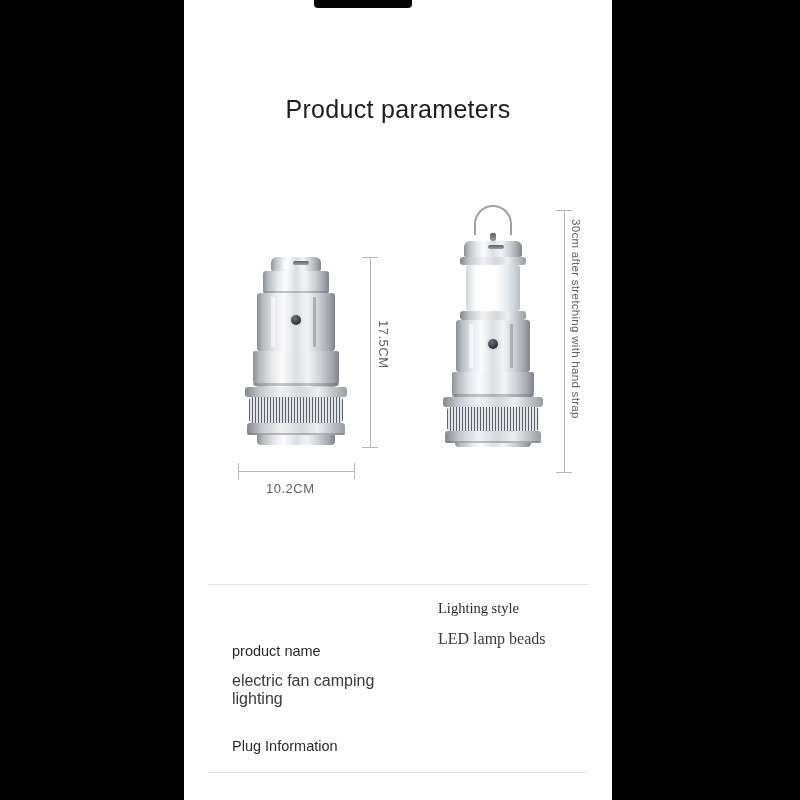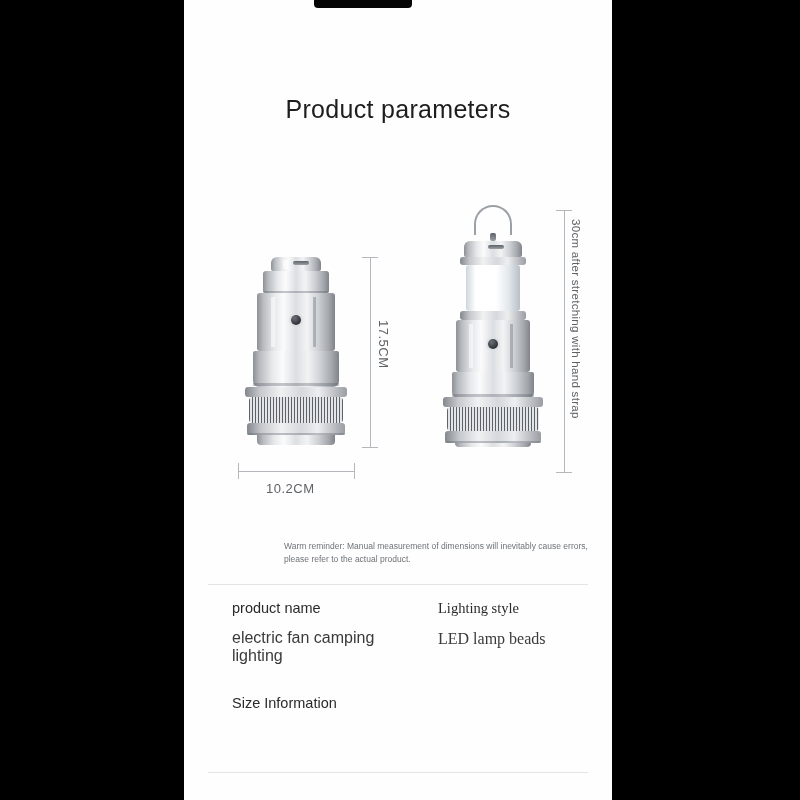--- a/index.html
+++ b/index.html
@@ -176,21 +176,21 @@
   
   .specs {
     position: absolute;
     left: 0; top: 600px;
     width: 428px;
   }
   .spec-col {
     position: absolute;
     width: 190px;
   }
-  .spec-col.c1 { left: 48px; }
+  .spec-col.c1 { left: 48px; margin-top: 43px; }
   .spec-col.c2 { left: 254px; font-family: Liberation Serif, serif; }
   .spec-group { margin-bottom: 30px; }
   .spec-key {
     font-size: 14.5px;
     color: #2a2a2a;
     margin-bottom: 13px;
     font-weight: 400;
   }
   .spec-val {
     font-size: 16px;
@@ -277,32 +277,31 @@
       <div class="tick-v" style="left:54px; top:278px; height:16px;"></div>
       <div class="tick-v" style="left:170px; top:278px; height:16px;"></div>
       <div class="dim-label" style="left:82px; top:296px;">10.2CM</div>
 
       <div class="dim-line dim-v" style="left:380px; top:25px; height:262px;"></div>
       <div class="tick-h" style="left:372px; top:25px; width:16px;"></div>
       <div class="tick-h" style="left:372px; top:287px; width:16px;"></div>
       <div class="dim-label-right" style="left:386px; top:34px; height:246px;">30cm after stretching with hand strap</div>
     </div>
 
-    <div class="reminder">Warm reminder: Manual measurement of dimensions will inevitably cause errors, please refer to the actual product.</div>
 
     <div class="divider d1"></div>
 
     <div class="specs">
       <div class="spec-col c1">
         <div class="spec-group">
           <div class="spec-key">product name</div>
           <div class="spec-val">electric fan camping lighting</div>
         </div>
         <div class="spec-group">
-          <div class="spec-key">Size Information</div>
+          <div class="spec-key">Plug Information</div>
         </div>
       </div>
       <div class="spec-col c2">
         <div class="spec-group">
           <div class="spec-key">Lighting style</div>
           <div class="spec-val">LED lamp beads</div>
         </div>
         <div class="spec-group">
         </div>
       </div>

